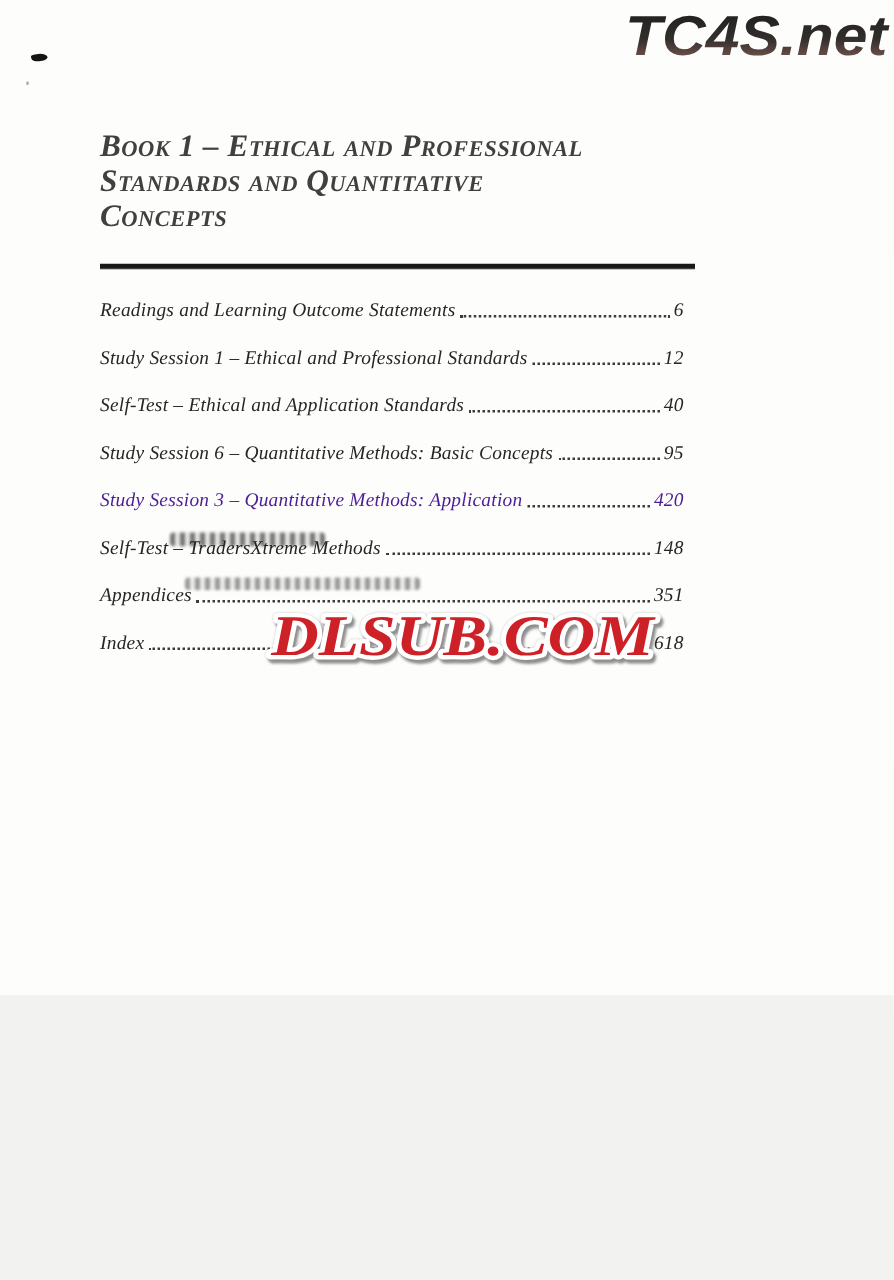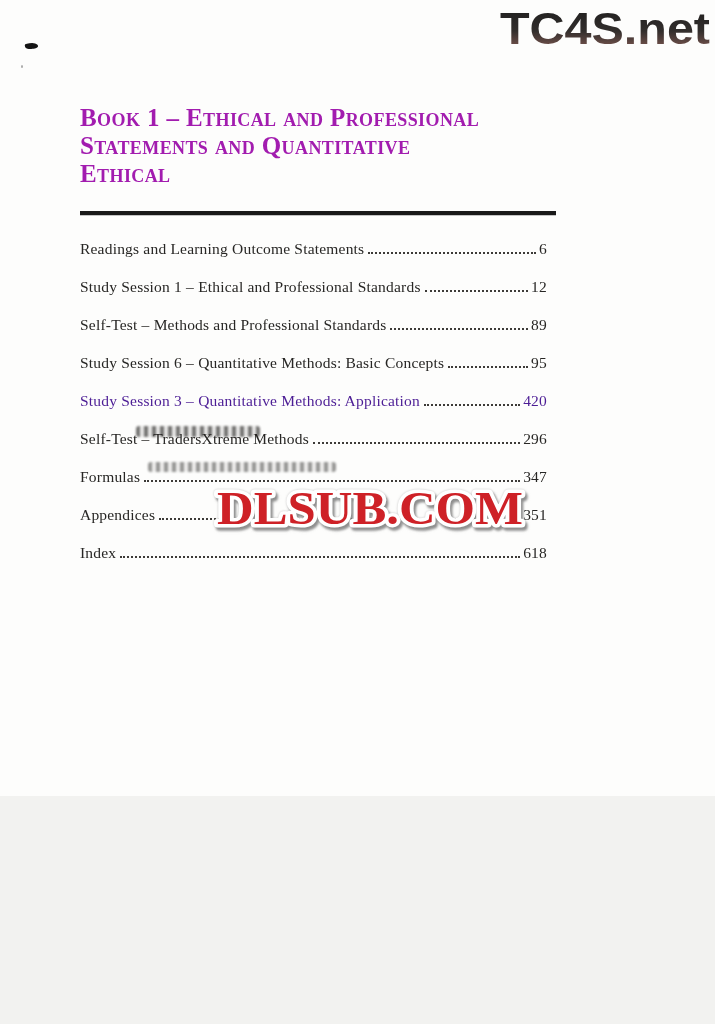--- a/index.html
+++ b/index.html
@@ -6,20 +6,21 @@
   body {
     width: 715px; height: 1024px;
     background: #f2f2f0;
     font-family: "Liberation Serif", serif;
   }
   .page {
     position: relative;
     width: 715px; height: 796px;
     background: #fdfdfc;
     overflow: hidden;
+    font-style: italic;
   }
 
   
   .ink-mark {
     position: absolute; left: 25px; top: 43px;
     width: 13px; height: 6px;
     background: #141414;
     border-radius: 20% 70% 40% 60%;
     transform: rotate(-10deg);
   }
@@ -33,21 +34,21 @@
   .wm-top { position: absolute; left: 498px; top: 3px; }
   .wm-top svg { display: block; filter: blur(.3px); }
 
   
   .book-title {
     position: absolute; left: 80px; top: 104px; width: 500px;
     font-size: 25px; font-weight: bold;
     font-variant: small-caps;
     letter-spacing: .4px;
     line-height: 28px;
-    color: #a21caf;
+    color: #404040;
   }
 
   
   .title-rule {
     position: absolute; left: 80px; top: 211px;
     width: 476px; height: 4px;
     background: #191919;
     box-shadow: 0 1px 0 rgba(25,25,25,.25);
   }
 
@@ -117,68 +118,63 @@
           <stop offset="0.55" stop-color="#322e2c"></stop>
           <stop offset="1" stop-color="#8f625a"></stop>
         </linearGradient>
       </defs>
       <text x="2" y="41" font-family="Liberation Sans, sans-serif" font-weight="bold" font-size="45" fill="url(#tc4s-grad)" textLength="210" lengthAdjust="spacingAndGlyphs">TC4S.net</text>
     </svg>
   </div>
 
   <div class="book-title">
     <div>Book 1 – Ethical and Professional</div>
-    <div>Statements and Quantitative</div>
-    <div>Ethical</div>
+    <div>Standards and Quantitative</div>
+    <div>Concepts</div>
   </div>
 
   <div class="title-rule"></div>
 
   <div class="toc">
   <div class="toc-entry">
     <span class="toc-label">Readings and Learning Outcome Statements</span>
     <span class="leader"></span>
     <span class="toc-page">6</span>
   </div>
 
   <div class="toc-entry">
     <span class="toc-label">Study Session 1 – Ethical and Professional Standards</span>
     <span class="leader"></span>
     <span class="toc-page">12</span>
   </div>
 
   <div class="toc-entry">
-    <span class="toc-label">Self-Test – Methods and Professional Standards</span>
+    <span class="toc-label">Self-Test – Ethical and Application Standards</span>
     <span class="leader"></span>
-    <span class="toc-page">89</span>
+    <span class="toc-page">40</span>
   </div>
 
   <div class="toc-entry">
     <span class="toc-label">Study Session 6 – Quantitative Methods: Basic Concepts</span>
     <span class="leader"></span>
     <span class="toc-page">95</span>
   </div>
 
   <div class="toc-entry">
     <span class="toc-label">Study Session 3 – Quantitative Methods: Application</span>
     <span class="leader"></span>
     <span class="toc-page">420</span>
   </div>
 
   <div class="toc-entry">
     <span class="toc-label">Self-Test – TradersXtreme Methods</span>
     <span class="leader"></span>
-    <span class="toc-page">296</span>
+    <span class="toc-page">148</span>
   </div>
 
-  <div class="toc-entry">
-    <span class="toc-label">Formulas</span>
-    <span class="leader"></span>
-    <span class="toc-page">347</span>
-  </div>
 
   <div class="toc-entry">
     <span class="toc-label">Appendices</span>
     <span class="leader"></span>
     <span class="toc-page">351</span>
   </div>
 
   <div class="toc-entry">
     <span class="toc-label">Index</span>
     <span class="leader"></span>

